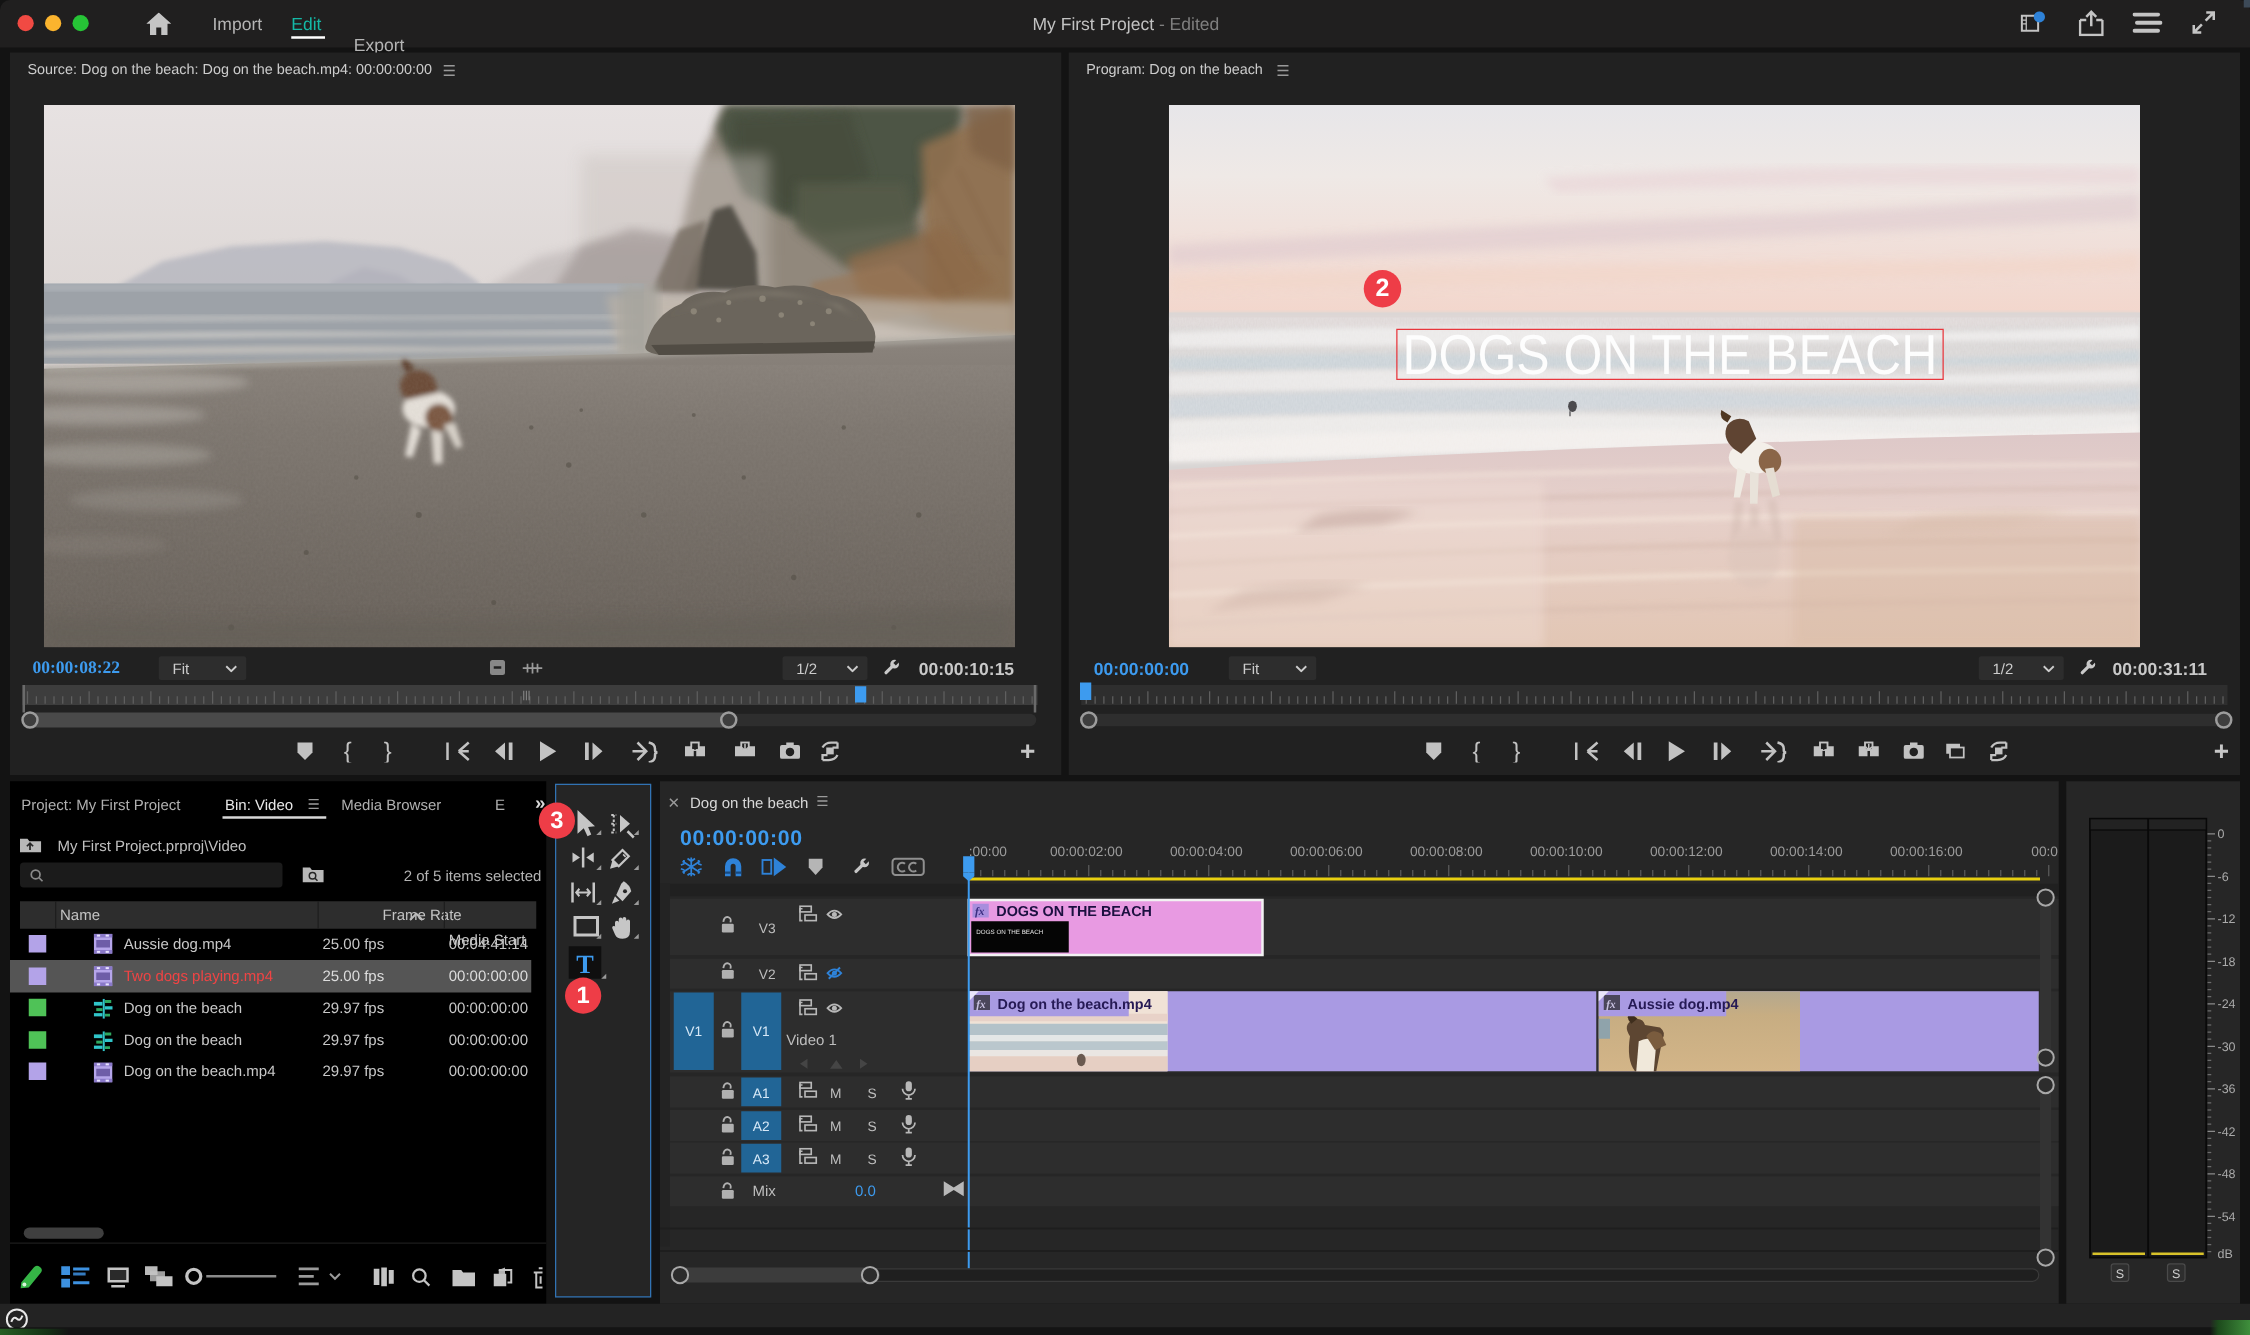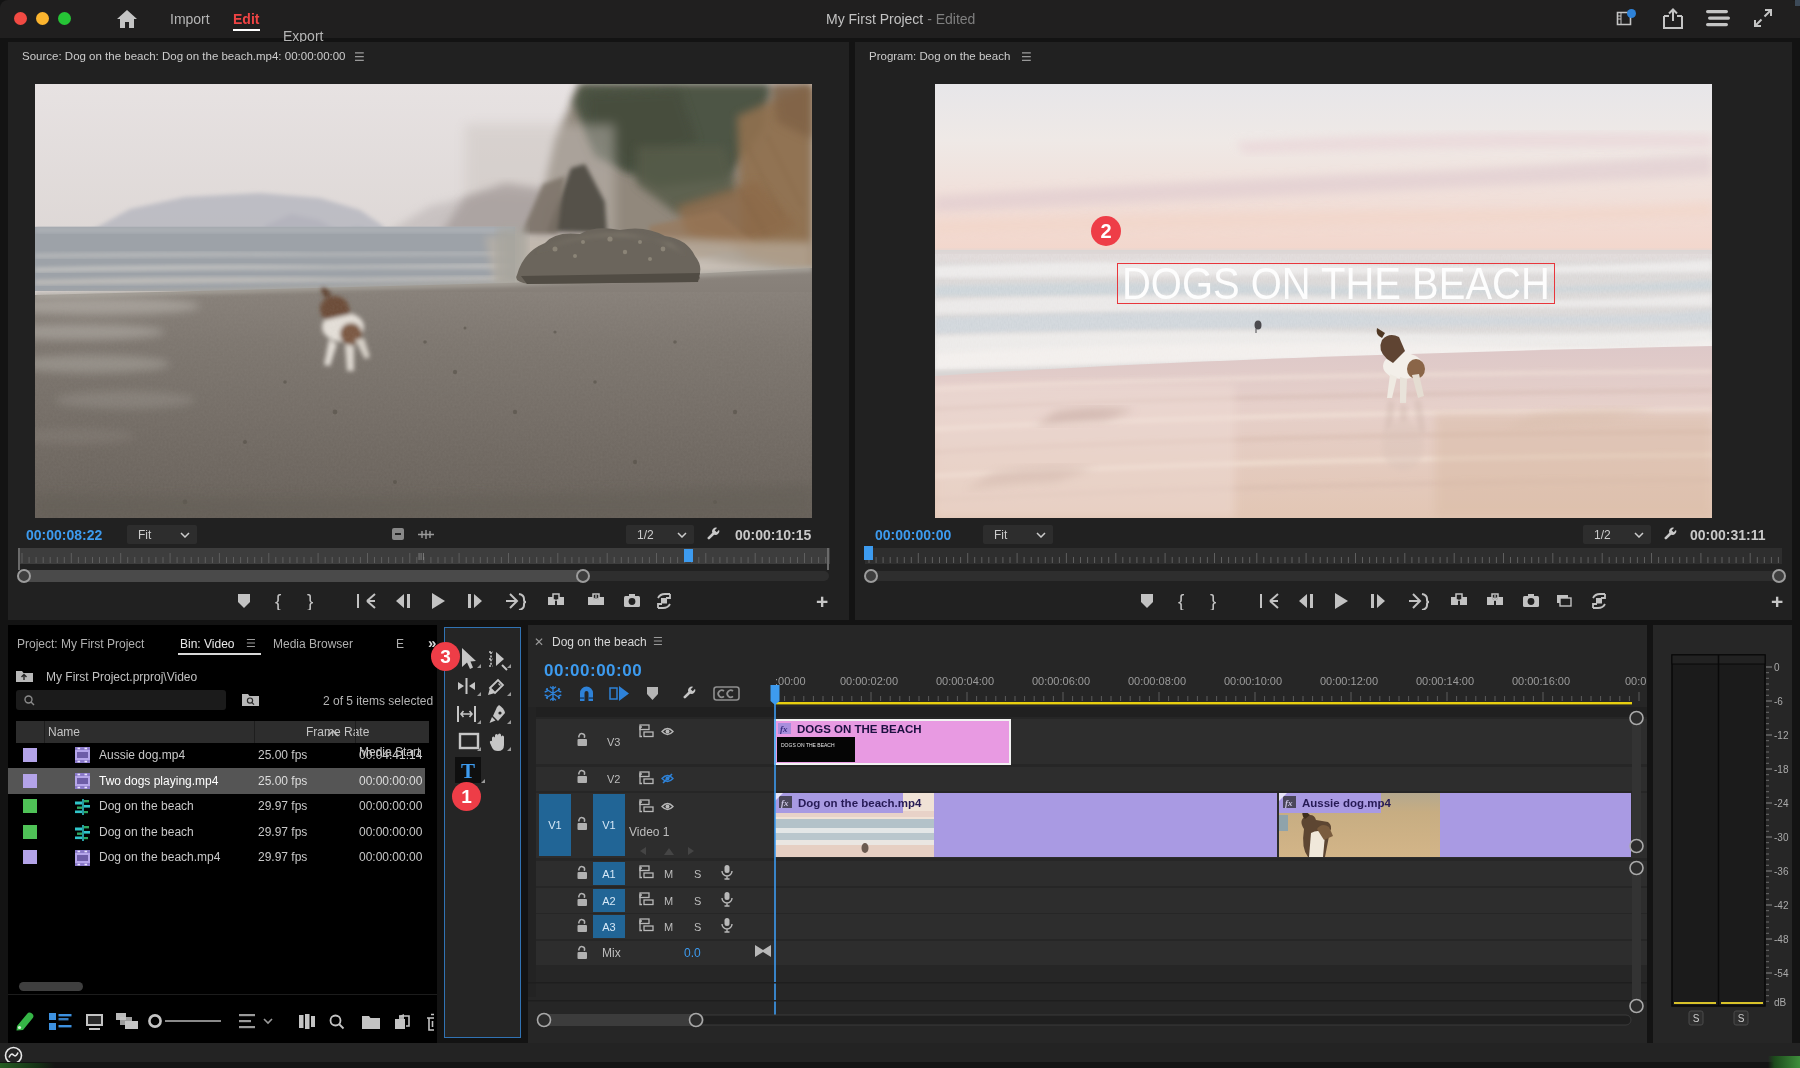--- a/index.html
+++ b/index.html
@@ -20,21 +20,21 @@
 
   <div class="abs" style="left:14px;top:12px;width:13px;height:13px;border-radius:50%;background:#f14a43;"></div>
   <div class="abs" style="left:36px;top:12px;width:13px;height:13px;border-radius:50%;background:#fbb42e;"></div>
   <div class="abs" style="left:58px;top:12px;width:13px;height:13px;border-radius:50%;background:#26c436;"></div>
 
   <svg class="abs" style="left:117px;top:10px;" width="20" height="18" viewBox="0 0 20 18">
     <path d="M10 0 L20 9 L17 9 L17 18 L3 18 L3 9 L0 9 Z" fill="#c4c4c4"></path>
       <rect x="8" y="12" width="4" height="6" fill="#201f1f"></rect>
   </svg>
   <div class="abs" style="left:170px;top:11px;font-size:14px;color:#b5b5b5;">Import</div>
-  <div class="abs" style="left:233px;top:11px;font-size:14px;color:#ef4444;font-weight:bold;">Edit</div>
+  <div class="abs" style="left:233px;top:11px;font-size:14px;color:#14b8a6;font-weight:normal;">Edit</div>
   <div class="abs" style="left:233px;top:29px;width:27px;height:2px;background:#ffffff;"></div>
   <div class="abs" style="left:283px;top:11px;font-size:14px;color:#b5b5b5;margin-top:17px;">Export</div>
   <div class="abs" style="left:826px;top:11px;font-size:14px;color:#c2c2c2;">My First Project <span style="color:#7f7f7f"> - Edited</span></div>
 
   <svg class="abs" style="left:1616px;top:9px;" width="21" height="19" viewBox="0 0 21 19">
     <path d="M1.5 3.5 h13 v12 h-13 z" fill="none" stroke="#c4c4c4" stroke-width="1.6"></path>
     <path d="M5 3.5 v12 M5 7 h-3 M5 10 h-3" stroke="#c4c4c4" stroke-width="1"></path>
     <circle cx="15.5" cy="4.5" r="4.5" fill="#2e82d8"></circle>
   </svg>
   <svg class="abs" style="left:1663px;top:8px;" width="20" height="21" viewBox="0 0 20 21">
@@ -182,21 +182,21 @@
           <circle cx="600" cy="378" r="2.2"></circle>
           <circle cx="680" cy="418" r="2"></circle>
         <circle cx="520" cy="248" r="1.6"></circle>
           <circle cx="430" cy="244" r="1.5"></circle>
           <circle cx="250" cy="298" r="1.8"></circle>
       </g>
       <path d="M0 434 L777 434 L777 400 Q400 420 0 410 Z" fill="#645e57" opacity="0.55" filter="url(#blur6)"></path>
     </svg>
   </div>
 
-  <div class="abs tc" style="left:26px;top:527px;font-size:14px;">00:00:08:22</div>
+  <div class="abs tc" style="left:26px;top:527px;font-size:14px;font-family:Liberation Serif, serif;">00:00:08:22</div>
   <div class="abs" style="left:127px;top:525px;width:70px;height:19px;background:#2d2d2d;border-radius:2px;"></div>
   <div class="abs" style="left:138px;top:528px;font-size:12px;color:#ccc;">Fit</div>
   <svg class="abs" style="left:180px;top:532px;" width="10" height="6" viewBox="0 0 10 6">
       <path d="M1 1 L5 5 L9 1" stroke="#ccc" stroke-width="1.5" fill="none"></path>
     </svg>
   <svg class="abs" style="left:391px;top:527px;" width="14" height="14" viewBox="0 0 14 14">
       <rect x="1" y="1" width="12" height="12" rx="2" fill="#888"></rect>
       <rect x="4" y="6" width="6" height="2" fill="#222"></rect>
     </svg>
   <svg class="abs" style="left:418px;top:530px;" width="16" height="9" viewBox="0 0 16 9">
@@ -752,21 +752,21 @@
         <rect x="0" y="0" width="15" height="3" fill="#8a79c9"></rect>
         <rect x="0" y="13" width="15" height="3" fill="#8a79c9"></rect>
         <rect x="2.5" y="0.7" width="2.6" height="1.6" fill="#e8e2ff"></rect>
         <rect x="9.5" y="0.7" width="2.6" height="1.6" fill="#e8e2ff"></rect>
         <rect x="2.5" y="13.7" width="2.6" height="1.6" fill="#e8e2ff"></rect>
         <rect x="9.5" y="13.7" width="2.6" height="1.6" fill="#e8e2ff"></rect>
         <rect x="2" y="5" width="11" height="6" fill="#6e5da8"></rect>
       </svg>
 
     <div class="abs" style="left:91px;top:5px;color:#c8c8c8;">Aussie dog.mp4</div>
-    <div class="abs" style="left:91px;top:31px;color:#ffffff;">Two dogs playing.mp4</div>
+    <div class="abs" style="left:91px;top:31px;color:#ef4444;">Two dogs playing.mp4</div>
     <div class="abs" style="left:91px;top:56px;color:#c8c8c8;">Dog on the beach</div>
     <div class="abs" style="left:91px;top:82px;color:#c8c8c8;">Dog on the beach</div>
     <div class="abs" style="left:91px;top:107px;color:#c8c8c8;">Dog on the beach.mp4</div>
     <div class="abs" style="left:250px;top:5px;color:#c8c8c8;">25.00 fps</div>
     <div class="abs" style="left:250px;top:31px;color:#dddddd;">25.00 fps</div>
     <div class="abs" style="left:250px;top:56px;color:#c8c8c8;">29.97 fps</div>
     <div class="abs" style="left:250px;top:82px;color:#c8c8c8;">29.97 fps</div>
     <div class="abs" style="left:250px;top:107px;color:#c8c8c8;">29.97 fps</div>
     <div class="abs" style="left:351px;top:5px;color:#c8c8c8;">00:04:41:14</div>
     <div class="abs" style="left:351px;top:31px;color:#dddddd;">00:00:00:00</div>

